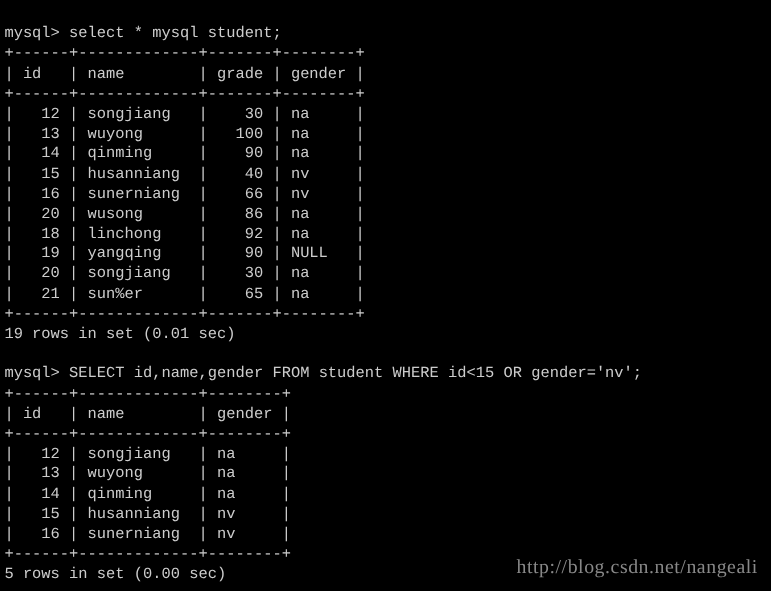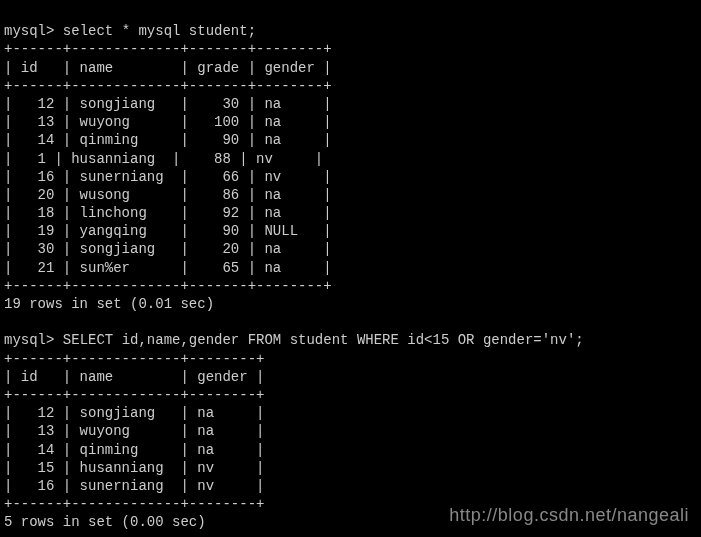--- a/index.html
+++ b/index.html
@@ -20,42 +20,42 @@
       position: relative;
     }
     .terminal {
       white-space: pre;
     }
     .watermark {
       position: absolute;
       bottom: 10px;
       right: 12px;
       color: #888;
-      font-family: Liberation Sans, sans-serif;
+      font-family: Liberation Serif, serif;
       font-size: 18px;
       letter-spacing: 0.5px;
     }
   </style>
 </head>
 <body>
 
 <div class="terminal">
 <span>mysql&gt;</span> <span>select * mysql student;</span>
 <span>+------+-------------+-------+--------+</span>
 <span>| id   | name        | grade | gender |</span>
 <span>+------+-------------+-------+--------+</span>
 <span>|   12 | songjiang   |    30 | na     |</span>
 <span>|   13 | wuyong      |   100 | na     |</span>
 <span>|   14 | qinming     |    90 | na     |</span>
-<span>|   1 | husanniang  |    88 | nv     |</span>
+<span>|   15 | husanniang  |    40 | nv     |</span>
 <span>|   16 | sunerniang  |    66 | nv     |</span>
 <span>|   20 | wusong      |    86 | na     |</span>
 <span>|   18 | linchong    |    92 | na     |</span>
 <span>|   19 | yangqing    |    90 | NULL   |</span>
-<span>|   30 | songjiang   |    20 | na     |</span>
+<span>|   20 | songjiang   |    30 | na     |</span>
 <span>|   21 | sun%er      |    65 | na     |</span>
 <span>+------+-------------+-------+--------+</span>
 <span>19 rows in set (0.01 sec)</span>
 
 <span>mysql&gt;</span> <span>SELECT id,name,gender FROM student WHERE id&lt;15 OR gender='nv';</span>
 <span>+------+-------------+--------+</span>
 <span>| id   | name        | gender |</span>
 <span>+------+-------------+--------+</span>
 <span>|   12 | songjiang   | na     |</span>
 <span>|   13 | wuyong      | na     |</span>

